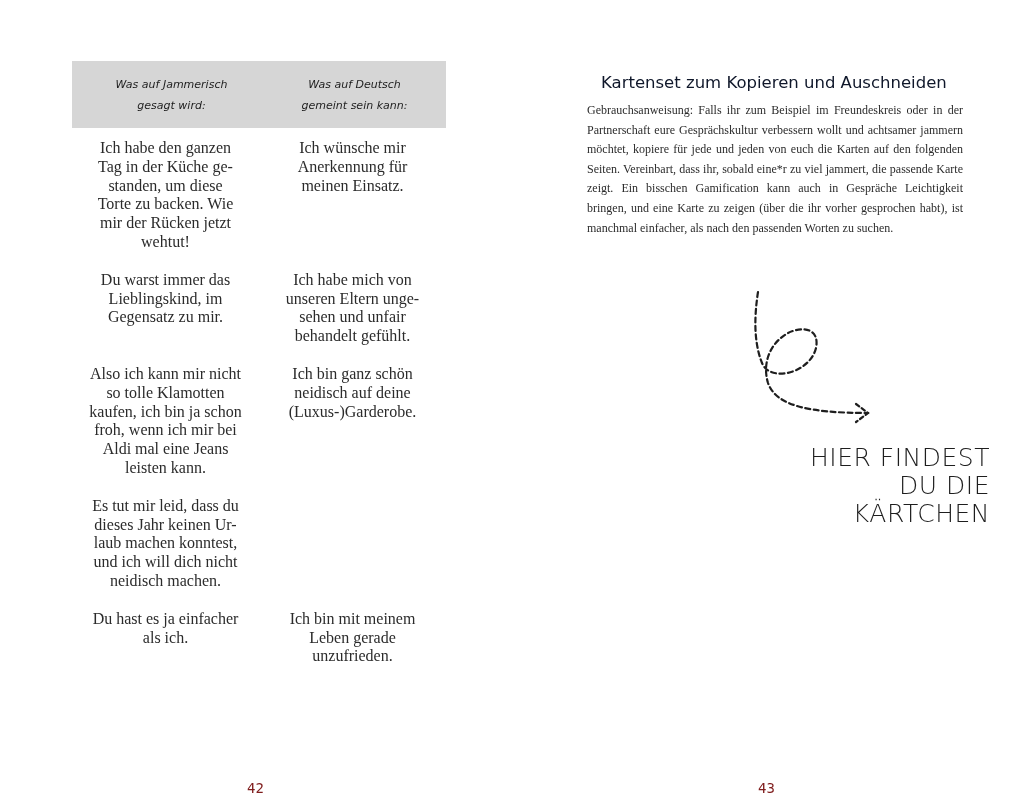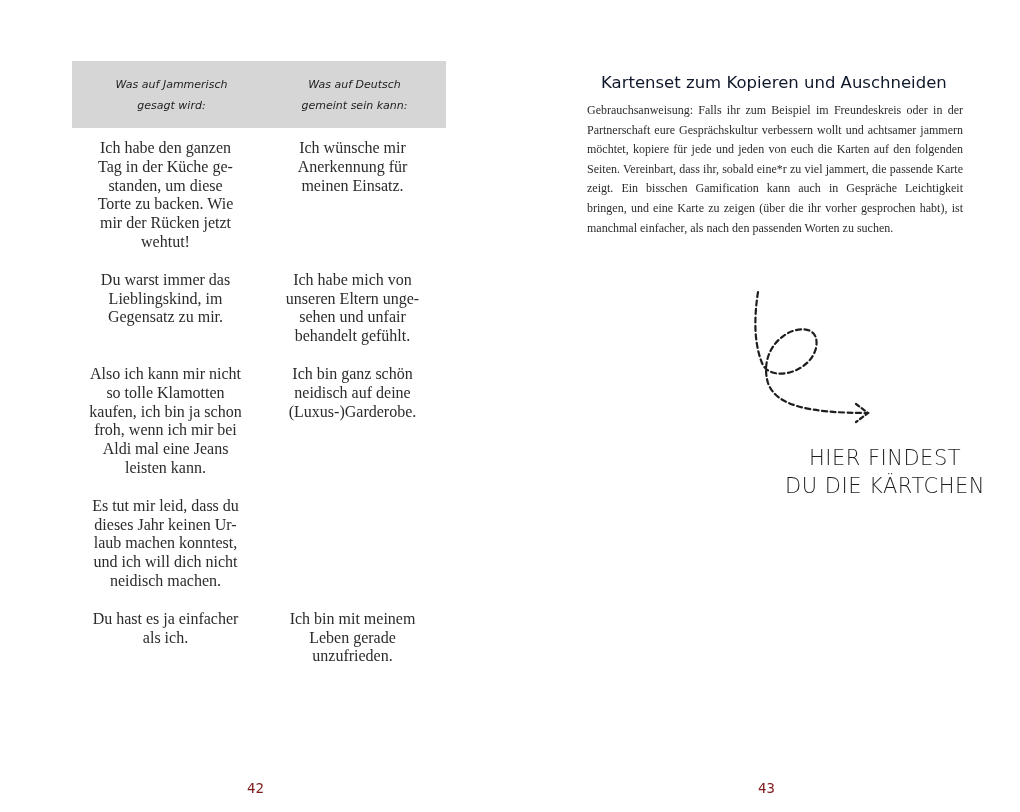--- a/index.html
+++ b/index.html
@@ -39,22 +39,22 @@
       position: absolute; left: 91px; top: 73px; font-size: 16.5px; color: #0f172a;
       font-family: "DejaVu Sans", sans-serif; white-space: nowrap;
     }
     .intro {
       position: absolute; left: 77px; top: 101px; width: 376px;
       font-size: 12px; line-height: 19.6px; text-align: justify; color: #2b2b2b;
       hyphens: manual;
     }
     .arrow { position: absolute; left: 230px; top: 288px; }
     .callout {
-      position: absolute; left: 270px; top: 444px; width: 210px; text-align: center;
-      font-family: "DejaVu Sans", sans-serif; font-size: 21px; line-height: 28px;
+      position: absolute; left: 270px; top: 444px; width: 210px; text-align: right;
+      font-family: "DejaVu Sans", sans-serif; font-size: 25px; line-height: 28px;
       letter-spacing: 0.5px; color: #1e1e1e; white-space: pre-line; font-weight: 300;
     }
   </style>
 </head>
 <body>
 
 <div class="page page-left">
   <div class="table-header">
     <div class="th-cell left">Was auf Jammerisch
 gesagt wird:</div>

